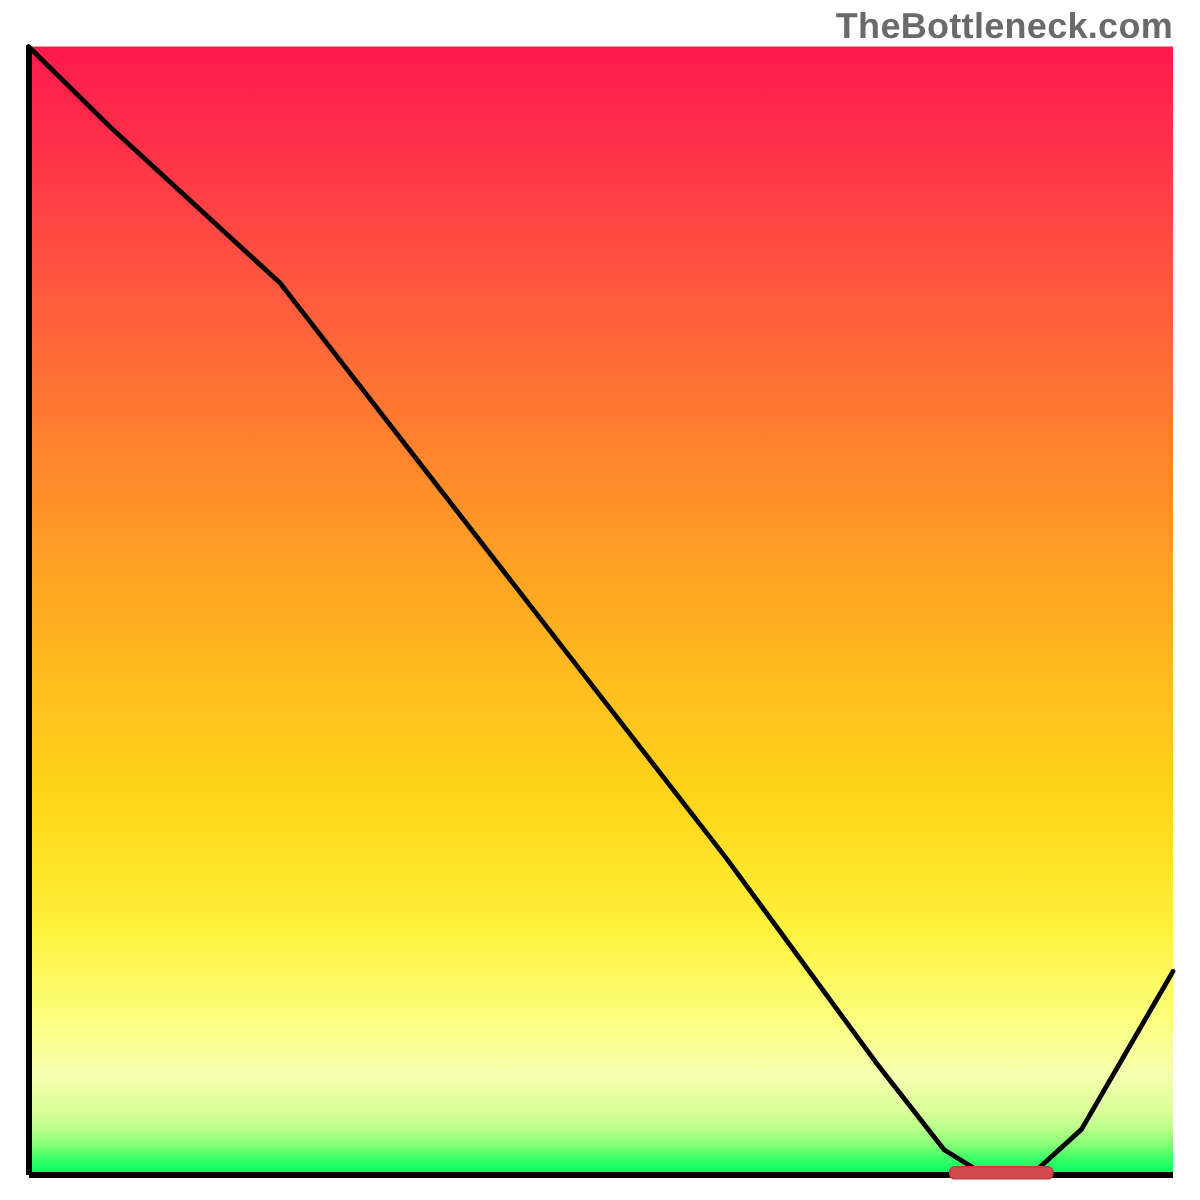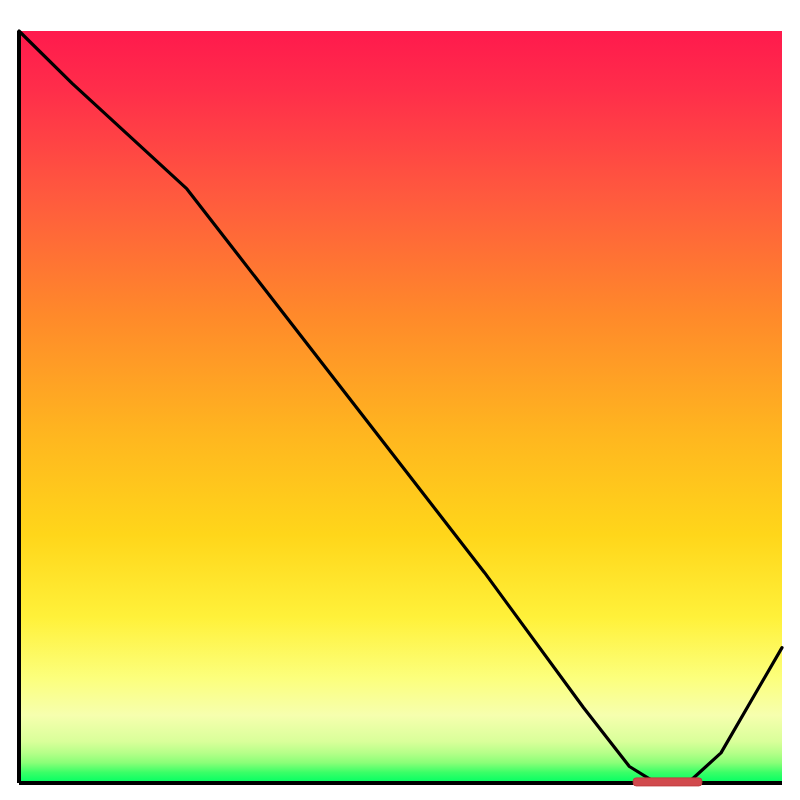--- a/index.html
+++ b/index.html
@@ -72,20 +72,21 @@
     left: 0;
     top: 0;
     width: 800px;
     height: 800px;
   }
 </style>
 </head>
 <body>
 
 <div class="wrap">
+  <div class="watermark">TheBottleneck.com</div>
   <div class="gradient"></div>
 
   <svg class="plot" viewBox="0 0 800 800">
     <g class="axes">
       <line x1="19" y1="31" x2="19" y2="783"></line>
       <line x1="19" y1="783" x2="782" y2="783"></line>
     </g>
 
     <path id="curve-path" class="curve" d="M19.0 31.0 L72.4 83.6 L186.9 188.9 L286.1 316.8 L385.2 444.6 L484.4 572.4 L583.6 707.8 L629.4 766.5 L652.3 780.7 L690.4 780.7 L721.0 752.9 L782.0 647.6"></path>
 

